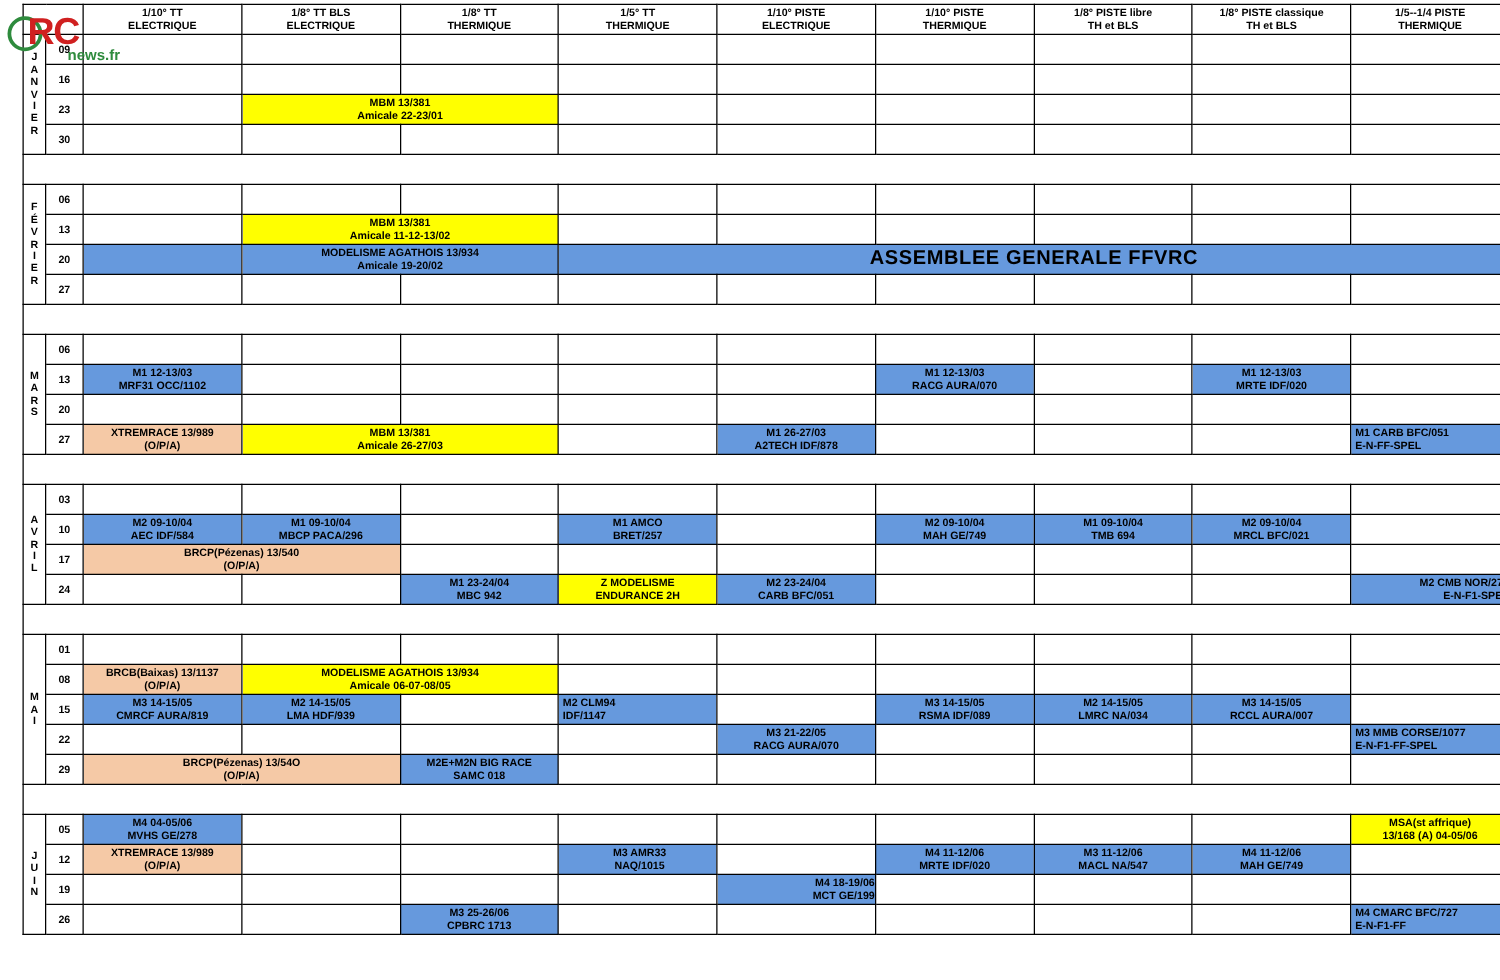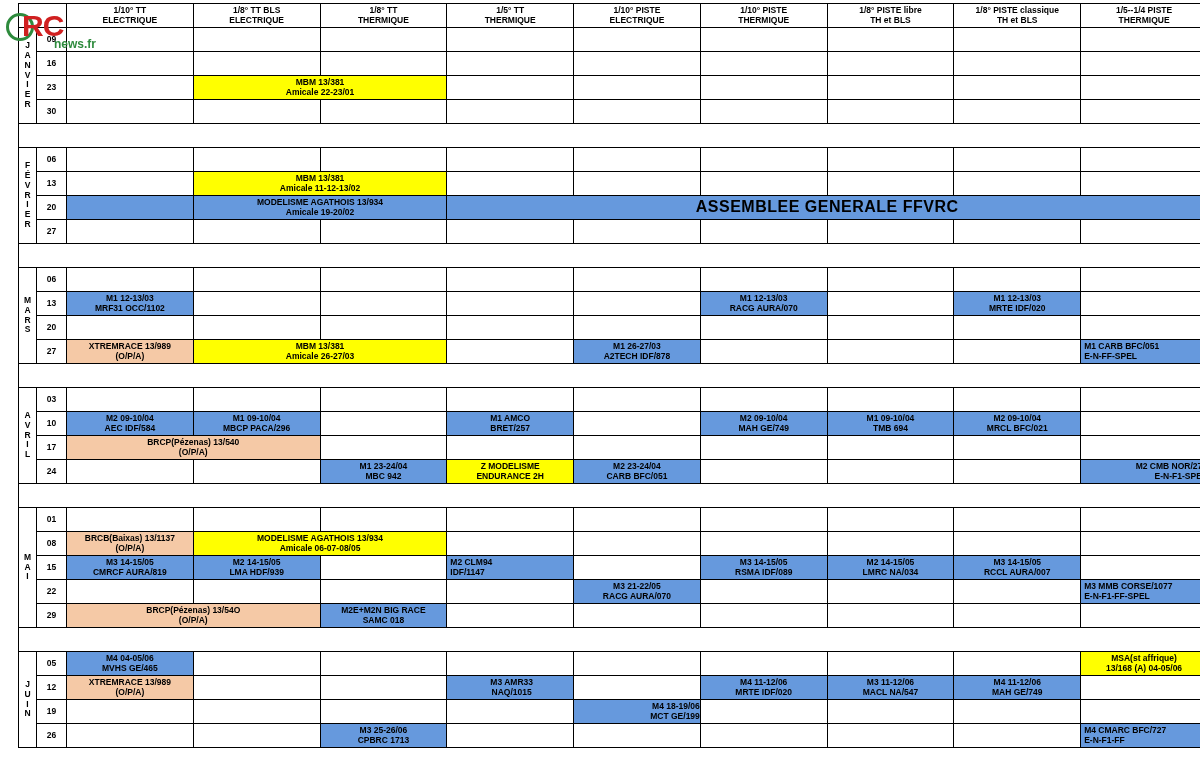--- a/index.html
+++ b/index.html
@@ -542,21 +542,21 @@
         <tr>
           <td class="mois" rowspan="4">
             <span>J</span>
             <span>U</span>
             <span>I</span>
             <span>N</span>
           </td>
           <td class="jour">05</td>
           <td class="cell c-blue">
             <span class="l1">M4 04-05/06</span>
-            <span class="l2">MVHS  GE/465</span>
+            <span class="l2">MVHS  GE/278</span>
           </td>
           <td class="cell c-white"></td>
           <td class="cell c-white"></td>
           <td class="cell c-white"></td>
           <td class="cell c-white"></td>
           <td class="cell c-white"></td>
           <td class="cell c-white"></td>
           <td class="cell c-white"></td>
           <td class="cell c-yellow">
             <span class="l1">MSA(st affrique)</span>

